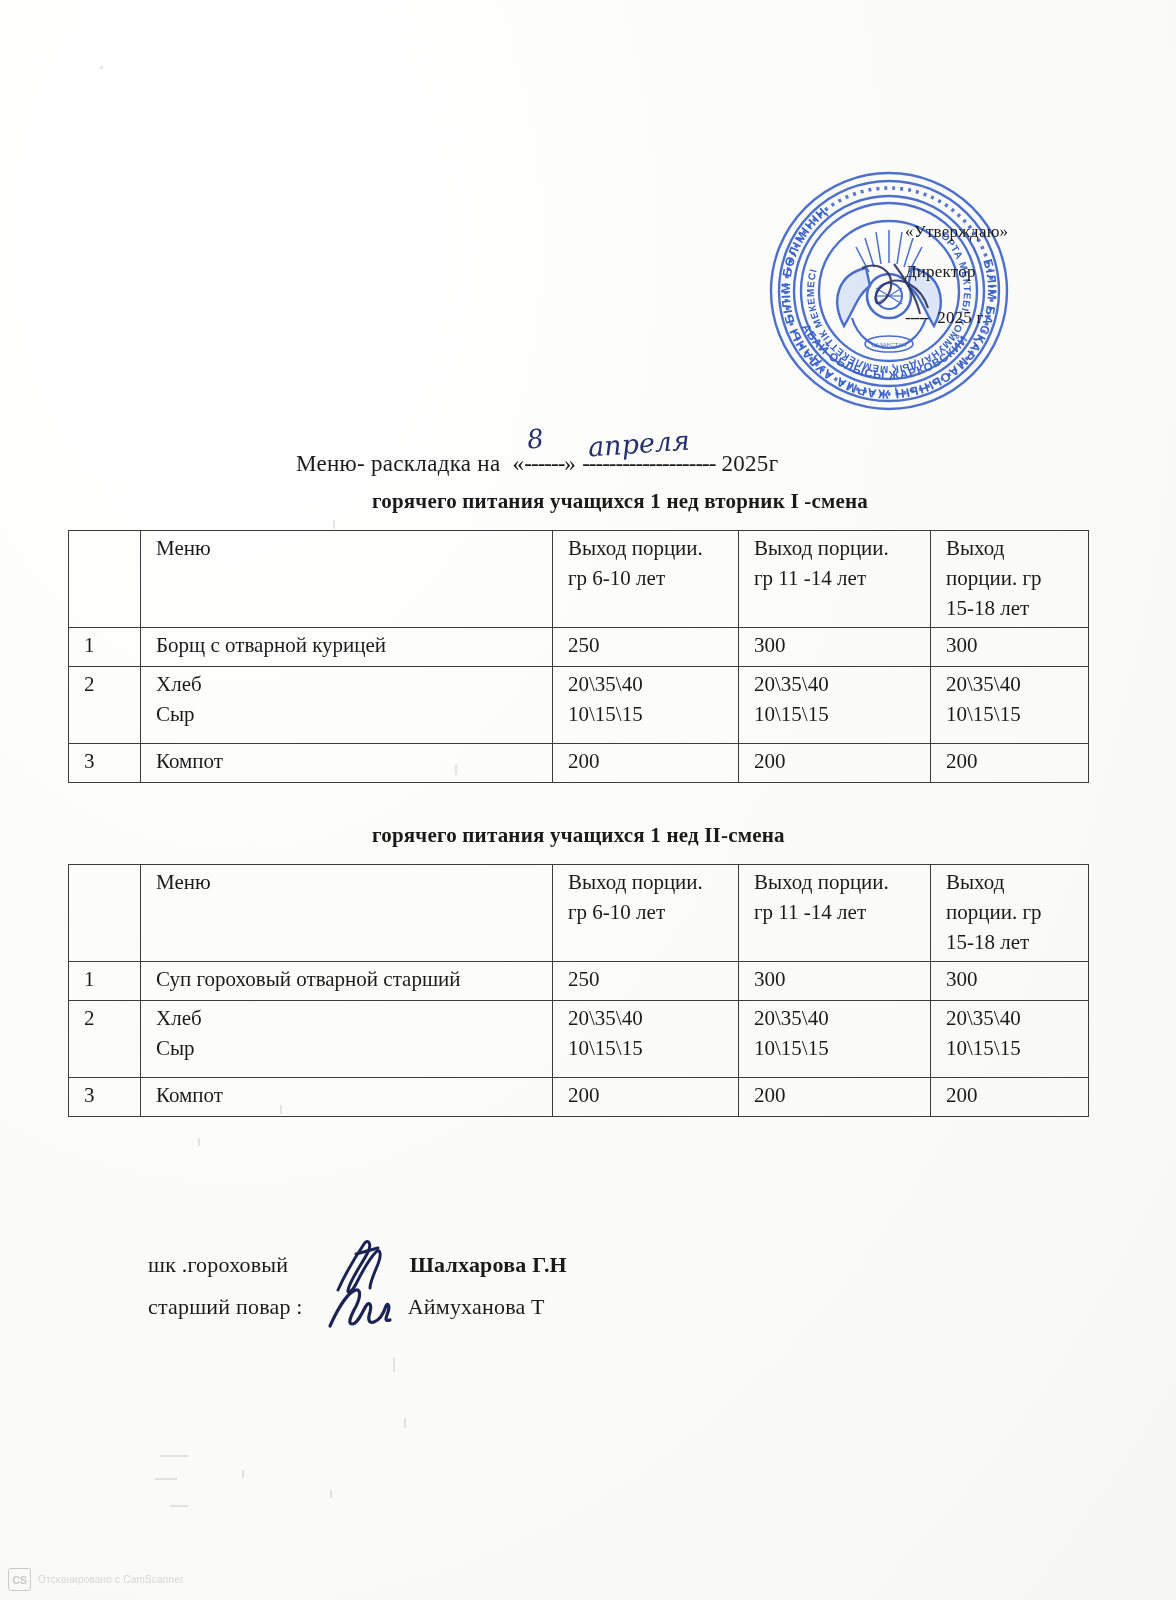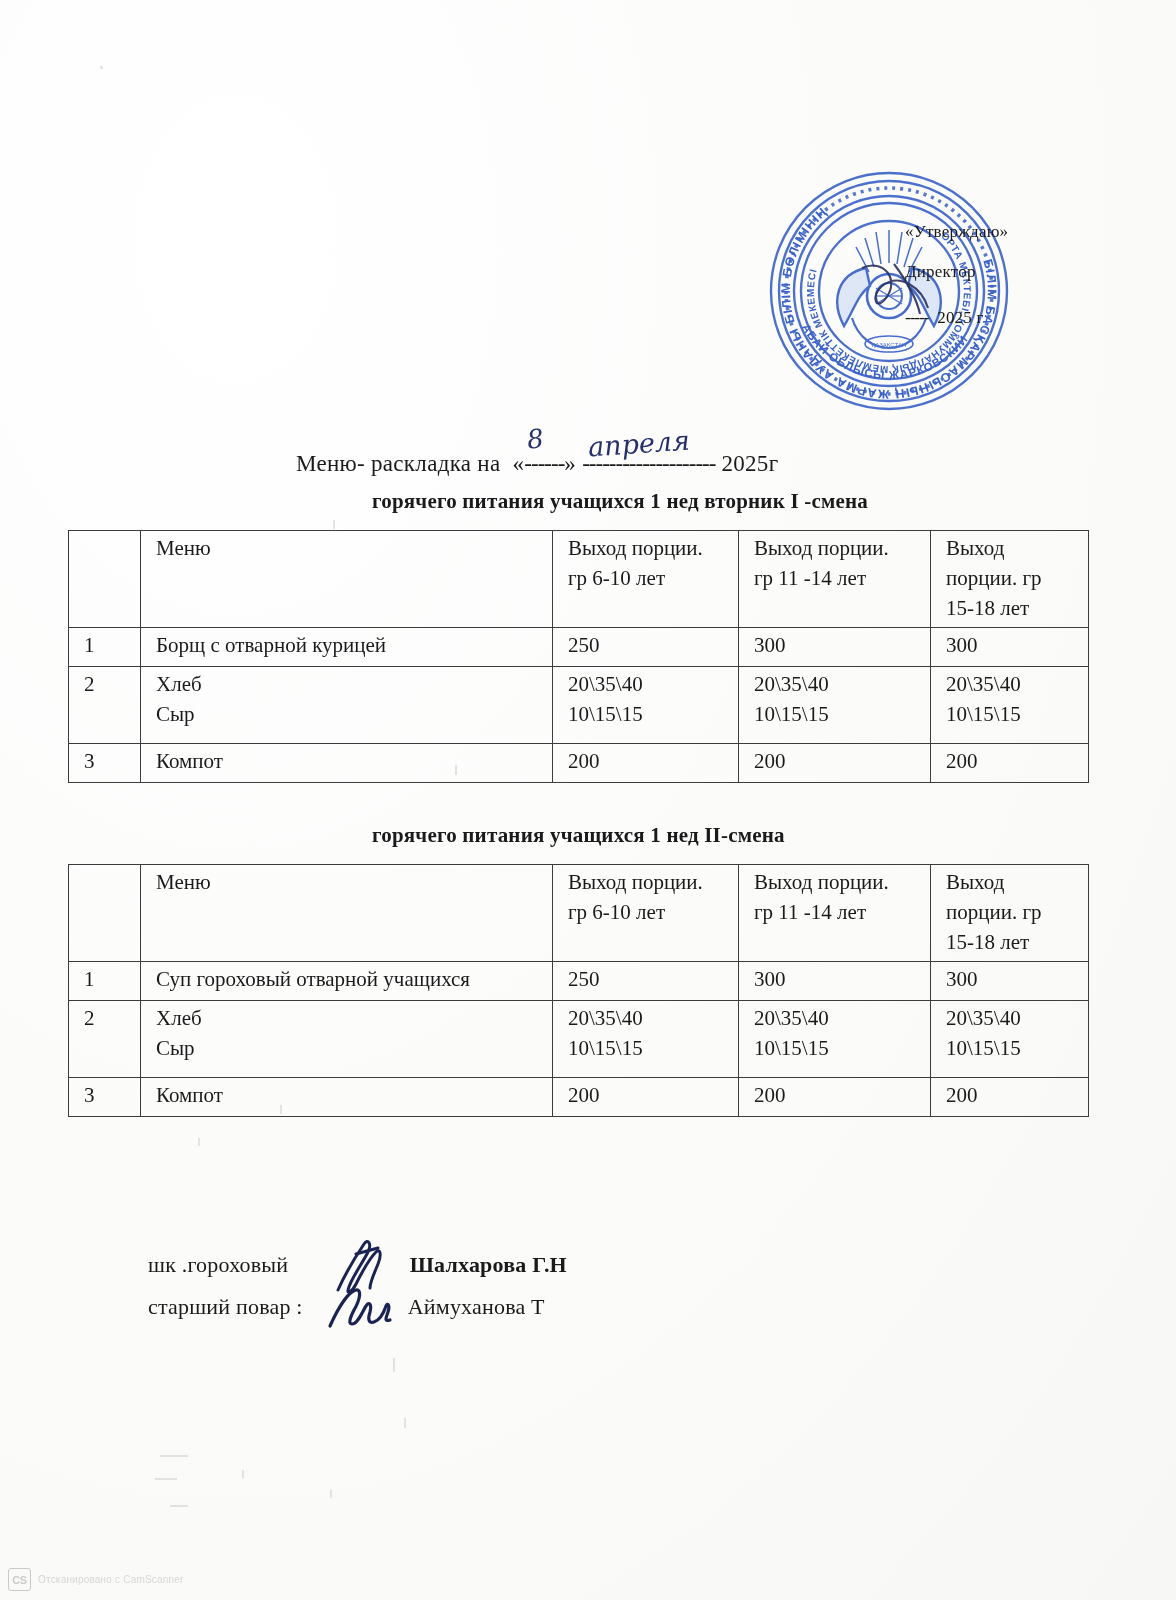--- a/index.html
+++ b/index.html
@@ -355,21 +355,21 @@
         <td class="hdr-wrap">Выход порции.
 гр 11 -14 лет</td>
         <td class="hdr-wrap">Выход
 порции. гр
 15-18 лет</td>
       </tr>
     </thead>
     <tbody>
       <tr class="row-tall">
         <td>1</td>
-        <td>Суп гороховый  отварной учащихся</td>
+        <td>Суп гороховый  отварной старший</td>
         <td>250</td>
         <td>300</td>
         <td>300</td>
       </tr>
       <tr class="row-double">
         <td>2</td>
         <td class="cell-lines">Хлеб
 Сыр</td>
         <td class="cell-lines">20\35\40
 10\15\15</td>

